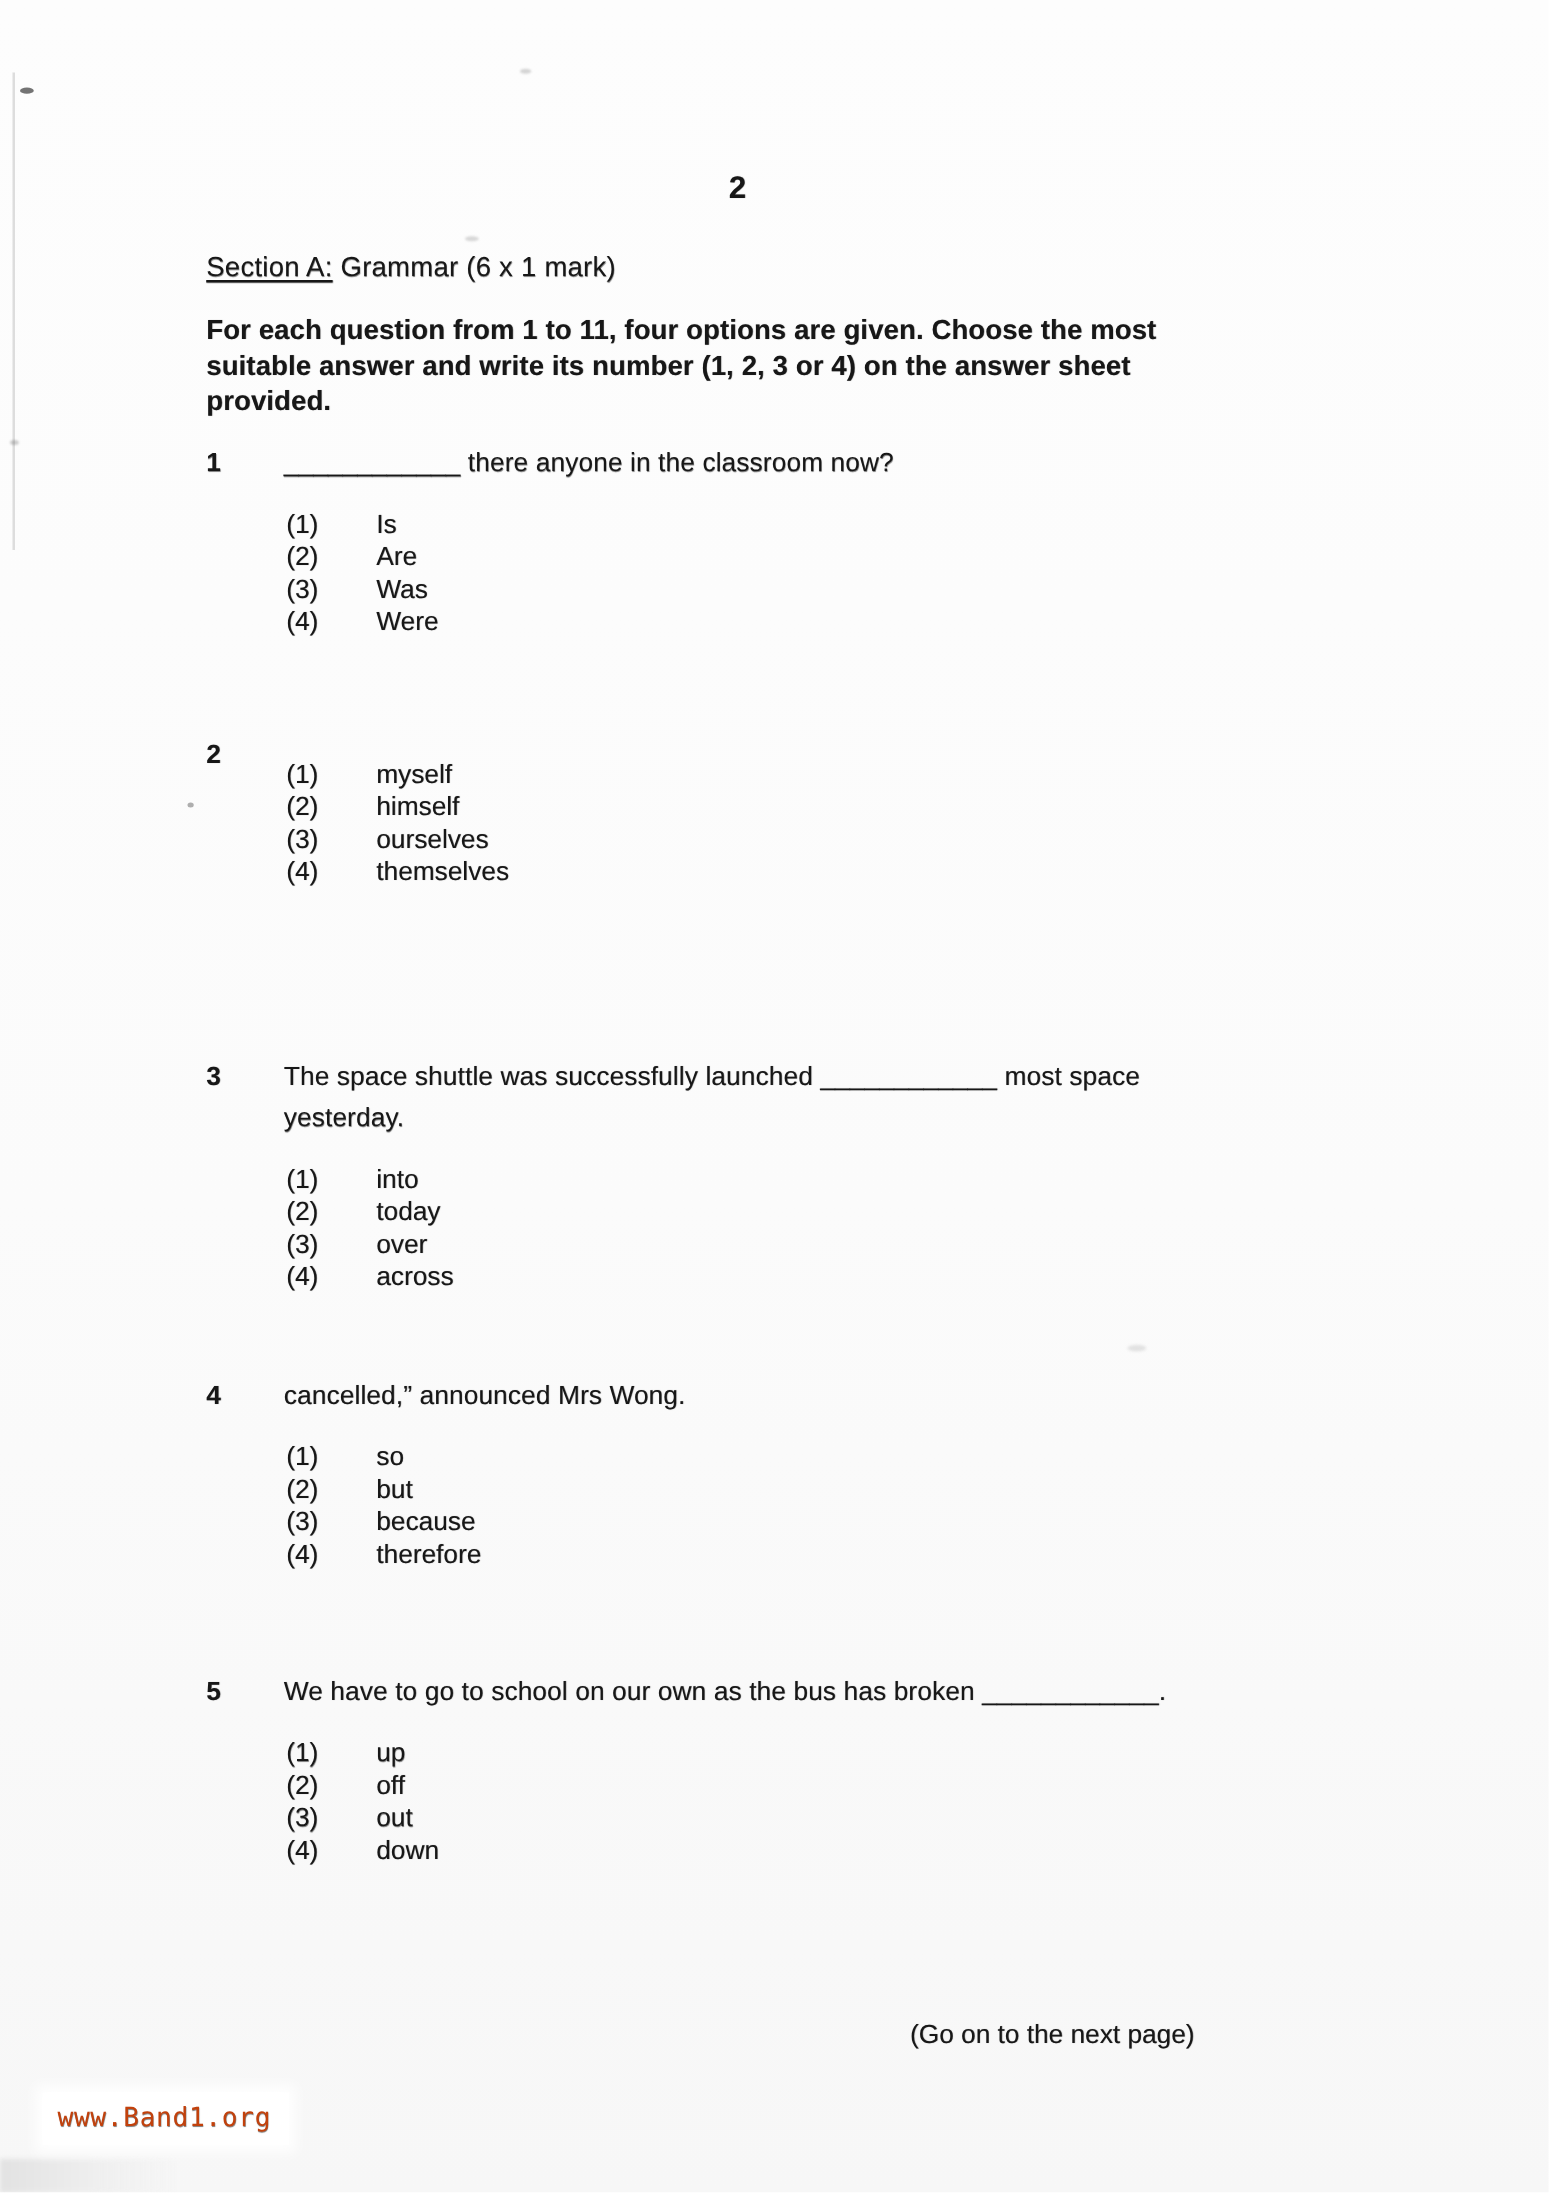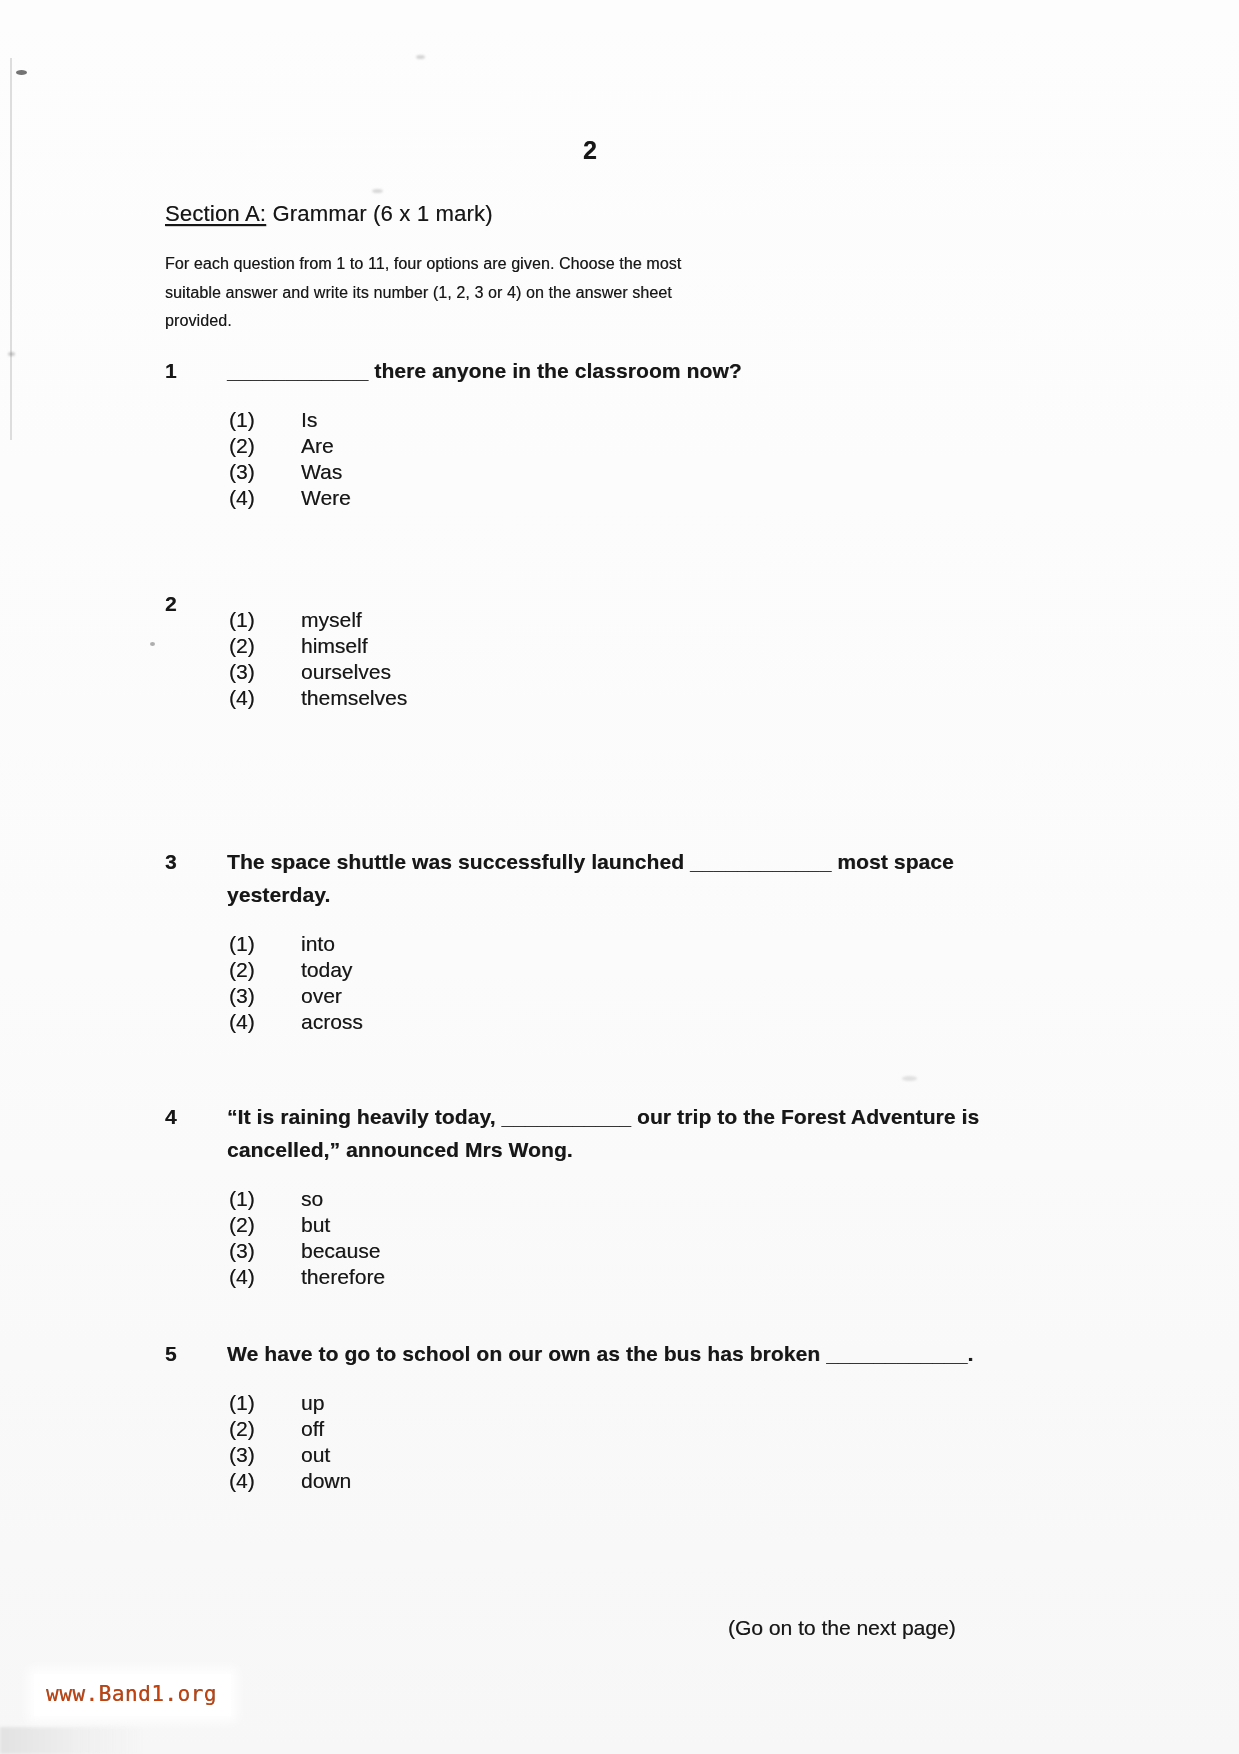--- a/index.html
+++ b/index.html
@@ -37,22 +37,22 @@
   .section-heading .underlined {
     text-decoration: underline;
     text-underline-offset: 3px;
     text-decoration-thickness: 2px;
   }
   .instructions {
     position: absolute;
     top: 250px;
     left: 165px;
     width: 830px;
-    font-size: 16px;
-    font-weight: normal;
+    font-size: 22px;
+    font-weight: bold;
     line-height: 28.5px;
     letter-spacing: 0.1px;
   }
   .questions {
     position: absolute;
     top: 0;
     left: 165px;
     width: 980px;
     height: 100%;
   }
@@ -68,21 +68,20 @@
     top: 0;
     font-size: 21px;
     font-weight: bold;
     line-height: 33px;
   }
   .q-stem {
     margin-left: 62px;
     font-size: 21px;
     line-height: 33px;
     letter-spacing: 0.1px;
-    font-weight: bold;
   }
   .q-options {
     margin-left: 64px;
     margin-top: 20px;
     font-size: 21px;
     line-height: 26px;
   }
   .opt { display: flex; }
   .opt-num { width: 72px; flex: 0 0 72px; }
   .go-on {
@@ -238,21 +237,20 @@
   <div class="opt">
     <div class="opt-num">(4)</div>
     <div class="opt-label">across</div>
   </div>
 </div>
   </div>
 
   <div class="q">
     <div class="q-num">4</div>
     <div class="q-stem">
-          <div>“It is raining heavily today, ___________ our trip to the Forest Adventure is</div>
           <div>cancelled,” announced Mrs Wong.</div>
         </div>
     <div class="q-options">
   <div class="opt">
     <div class="opt-num">(1)</div>
     <div class="opt-label">so</div>
   </div>
 
   <div class="opt">
     <div class="opt-num">(2)</div>

